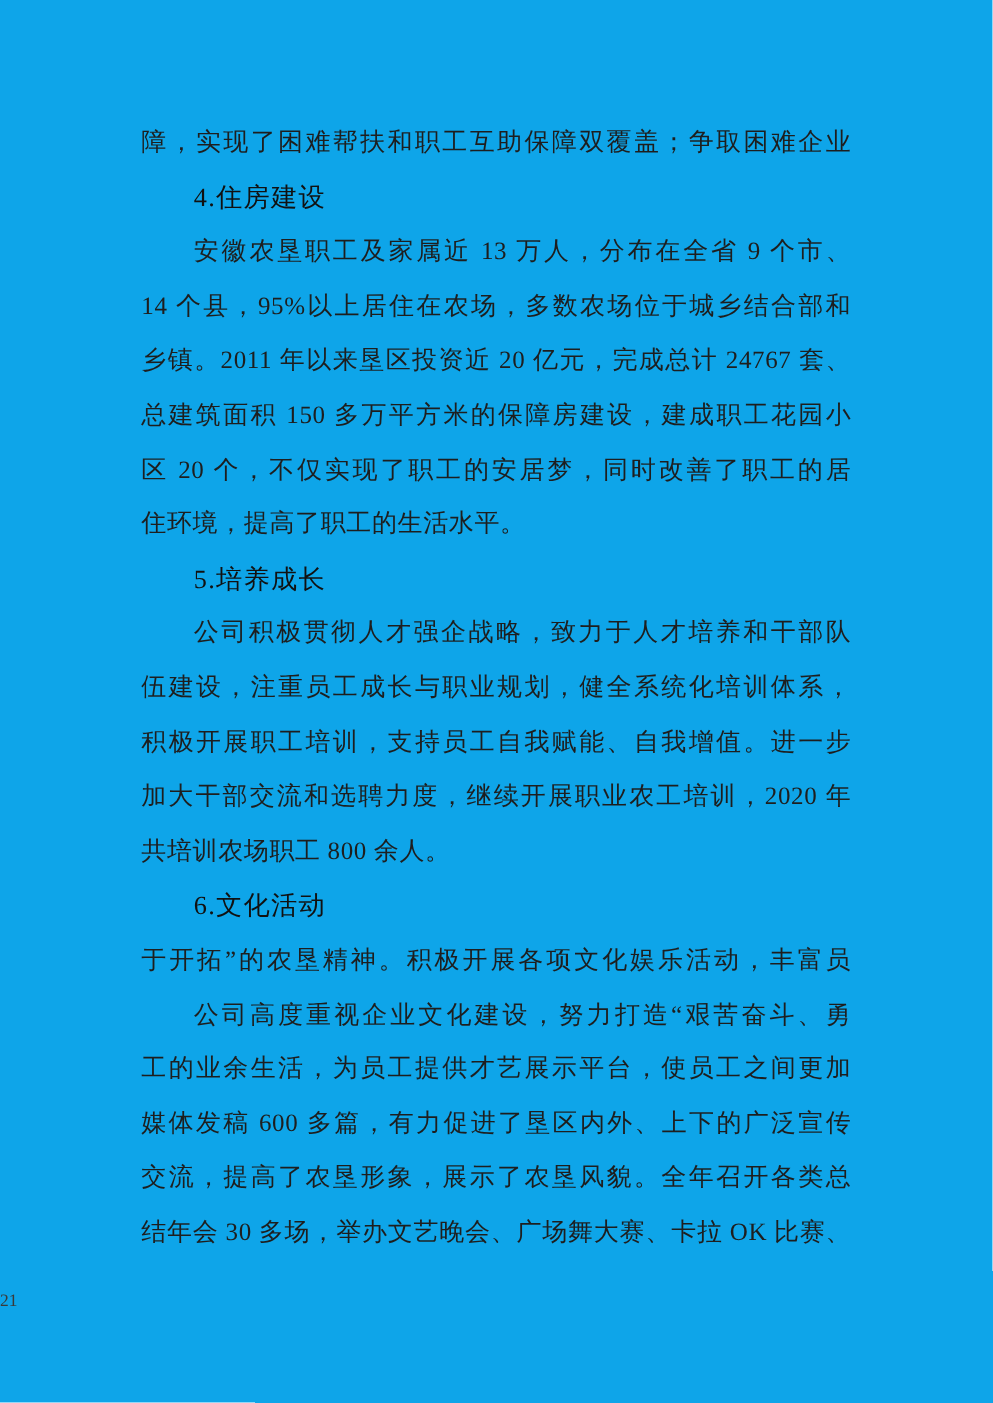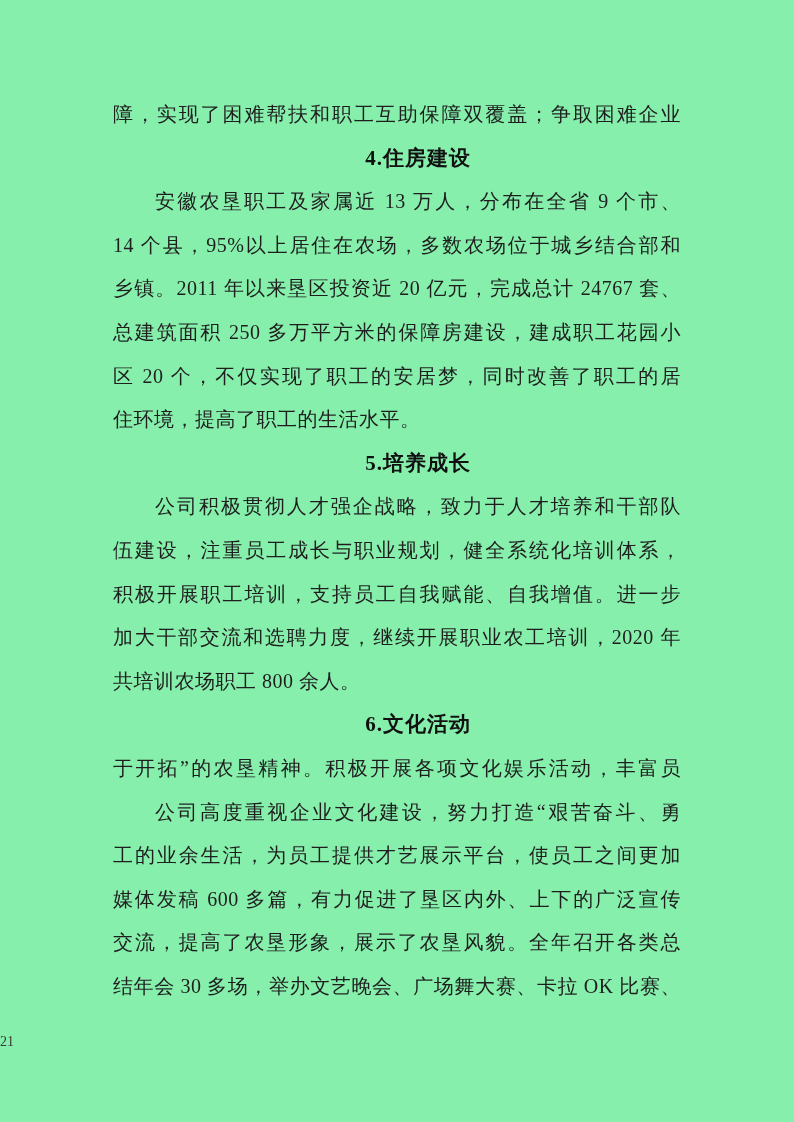--- a/index.html
+++ b/index.html
@@ -5,21 +5,21 @@
   html, body {
     margin: 0;
     padding: 0;
     background: #ffffff;
   }
   .page {
     position: relative;
     width: 794px;
     height: 1122px;
     margin: 0 auto;
-    background: #86efac;
+    background: #0ea5e9;
     overflow: hidden;
     font-family: "Liberation Serif", "DejaVu Serif", serif;
     color: #1e1e1e;
   }
   .doc-body {
     position: absolute;
     top: 93px;
     left: 113px;
     width: 568px;
   }
@@ -37,25 +37,24 @@
     text-align: justify;
     text-align-last: justify;
   }
   .line.indent {
     text-indent: 42px;
   }
   .heading {
     font-size: 21px;
     line-height: 43.6px;
     height: 43.6px;
-    font-weight: bold;
+    font-weight: normal;
     padding-left: 42px;
     letter-spacing: 1px;
     color: #111111;
-    text-align: center;
   }
   .page-number {
     position: absolute;
     top: 1032px;
     left: 0;
     width: 100%;
     font-size: 14px;
     line-height: 20px;
     color: #3a3a3a;
     font-family: "Liberation Serif", "DejaVu Serif", serif;
@@ -64,21 +63,21 @@
 </head>
 <body>
 
 <div class="page">
   <div class="doc-body">
       <div class="line fill">障，实现了困难帮扶和职工互助保障双覆盖；争取困难企业</div>
       <div class="heading">4.住房建设</div>
       <div class="line fill indent">安徽农垦职工及家属近 13 万人，分布在全省 9 个市、</div>
       <div class="line fill">14 个县，95%以上居住在农场，多数农场位于城乡结合部和</div>
       <div class="line fill">乡镇。2011 年以来垦区投资近 20 亿元，完成总计 24767 套、</div>
-      <div class="line fill">总建筑面积 250 多万平方米的保障房建设，建成职工花园小</div>
+      <div class="line fill">总建筑面积 150 多万平方米的保障房建设，建成职工花园小</div>
       <div class="line fill">区 20 个，不仅实现了职工的安居梦，同时改善了职工的居</div>
       <div class="line">住环境，提高了职工的生活水平。</div>
       <div class="heading">5.培养成长</div>
       <div class="line fill indent">公司积极贯彻人才强企战略，致力于人才培养和干部队</div>
       <div class="line fill">伍建设，注重员工成长与职业规划，健全系统化培训体系，</div>
       <div class="line fill">积极开展职工培训，支持员工自我赋能、自我增值。进一步</div>
       <div class="line fill">加大干部交流和选聘力度，继续开展职业农工培训，2020 年</div>
       <div class="line">共培训农场职工 800 余人。</div>
       <div class="heading">6.文化活动</div>
       <div class="line fill">于开拓”的农垦精神。积极开展各项文化娱乐活动，丰富员</div>

